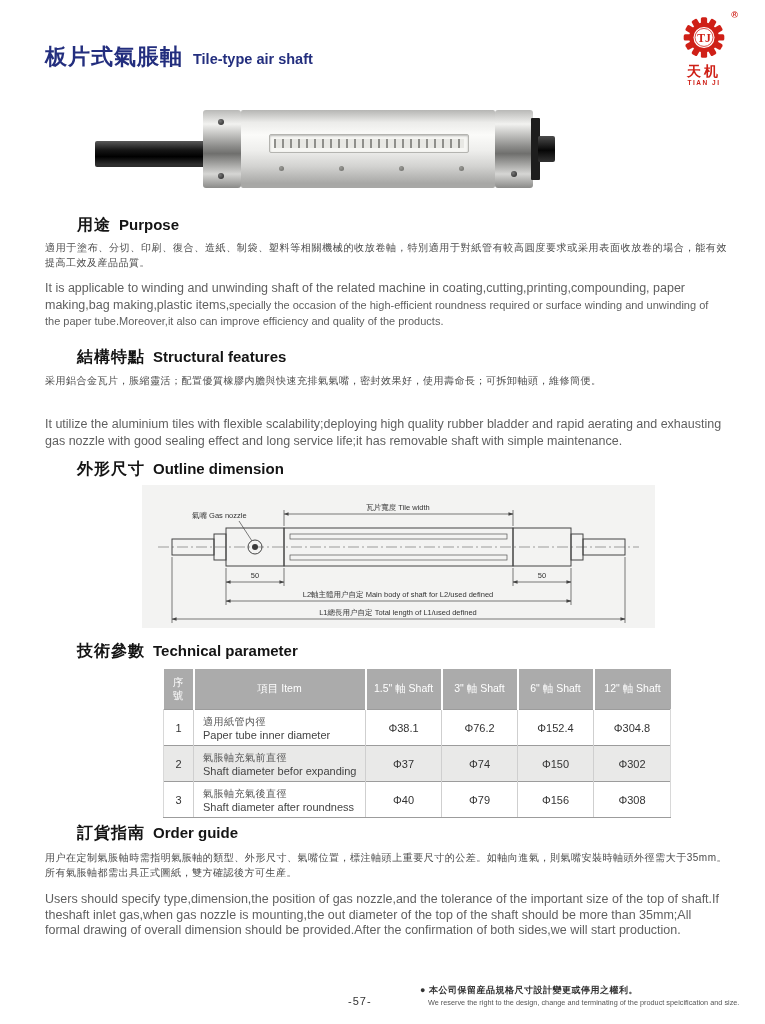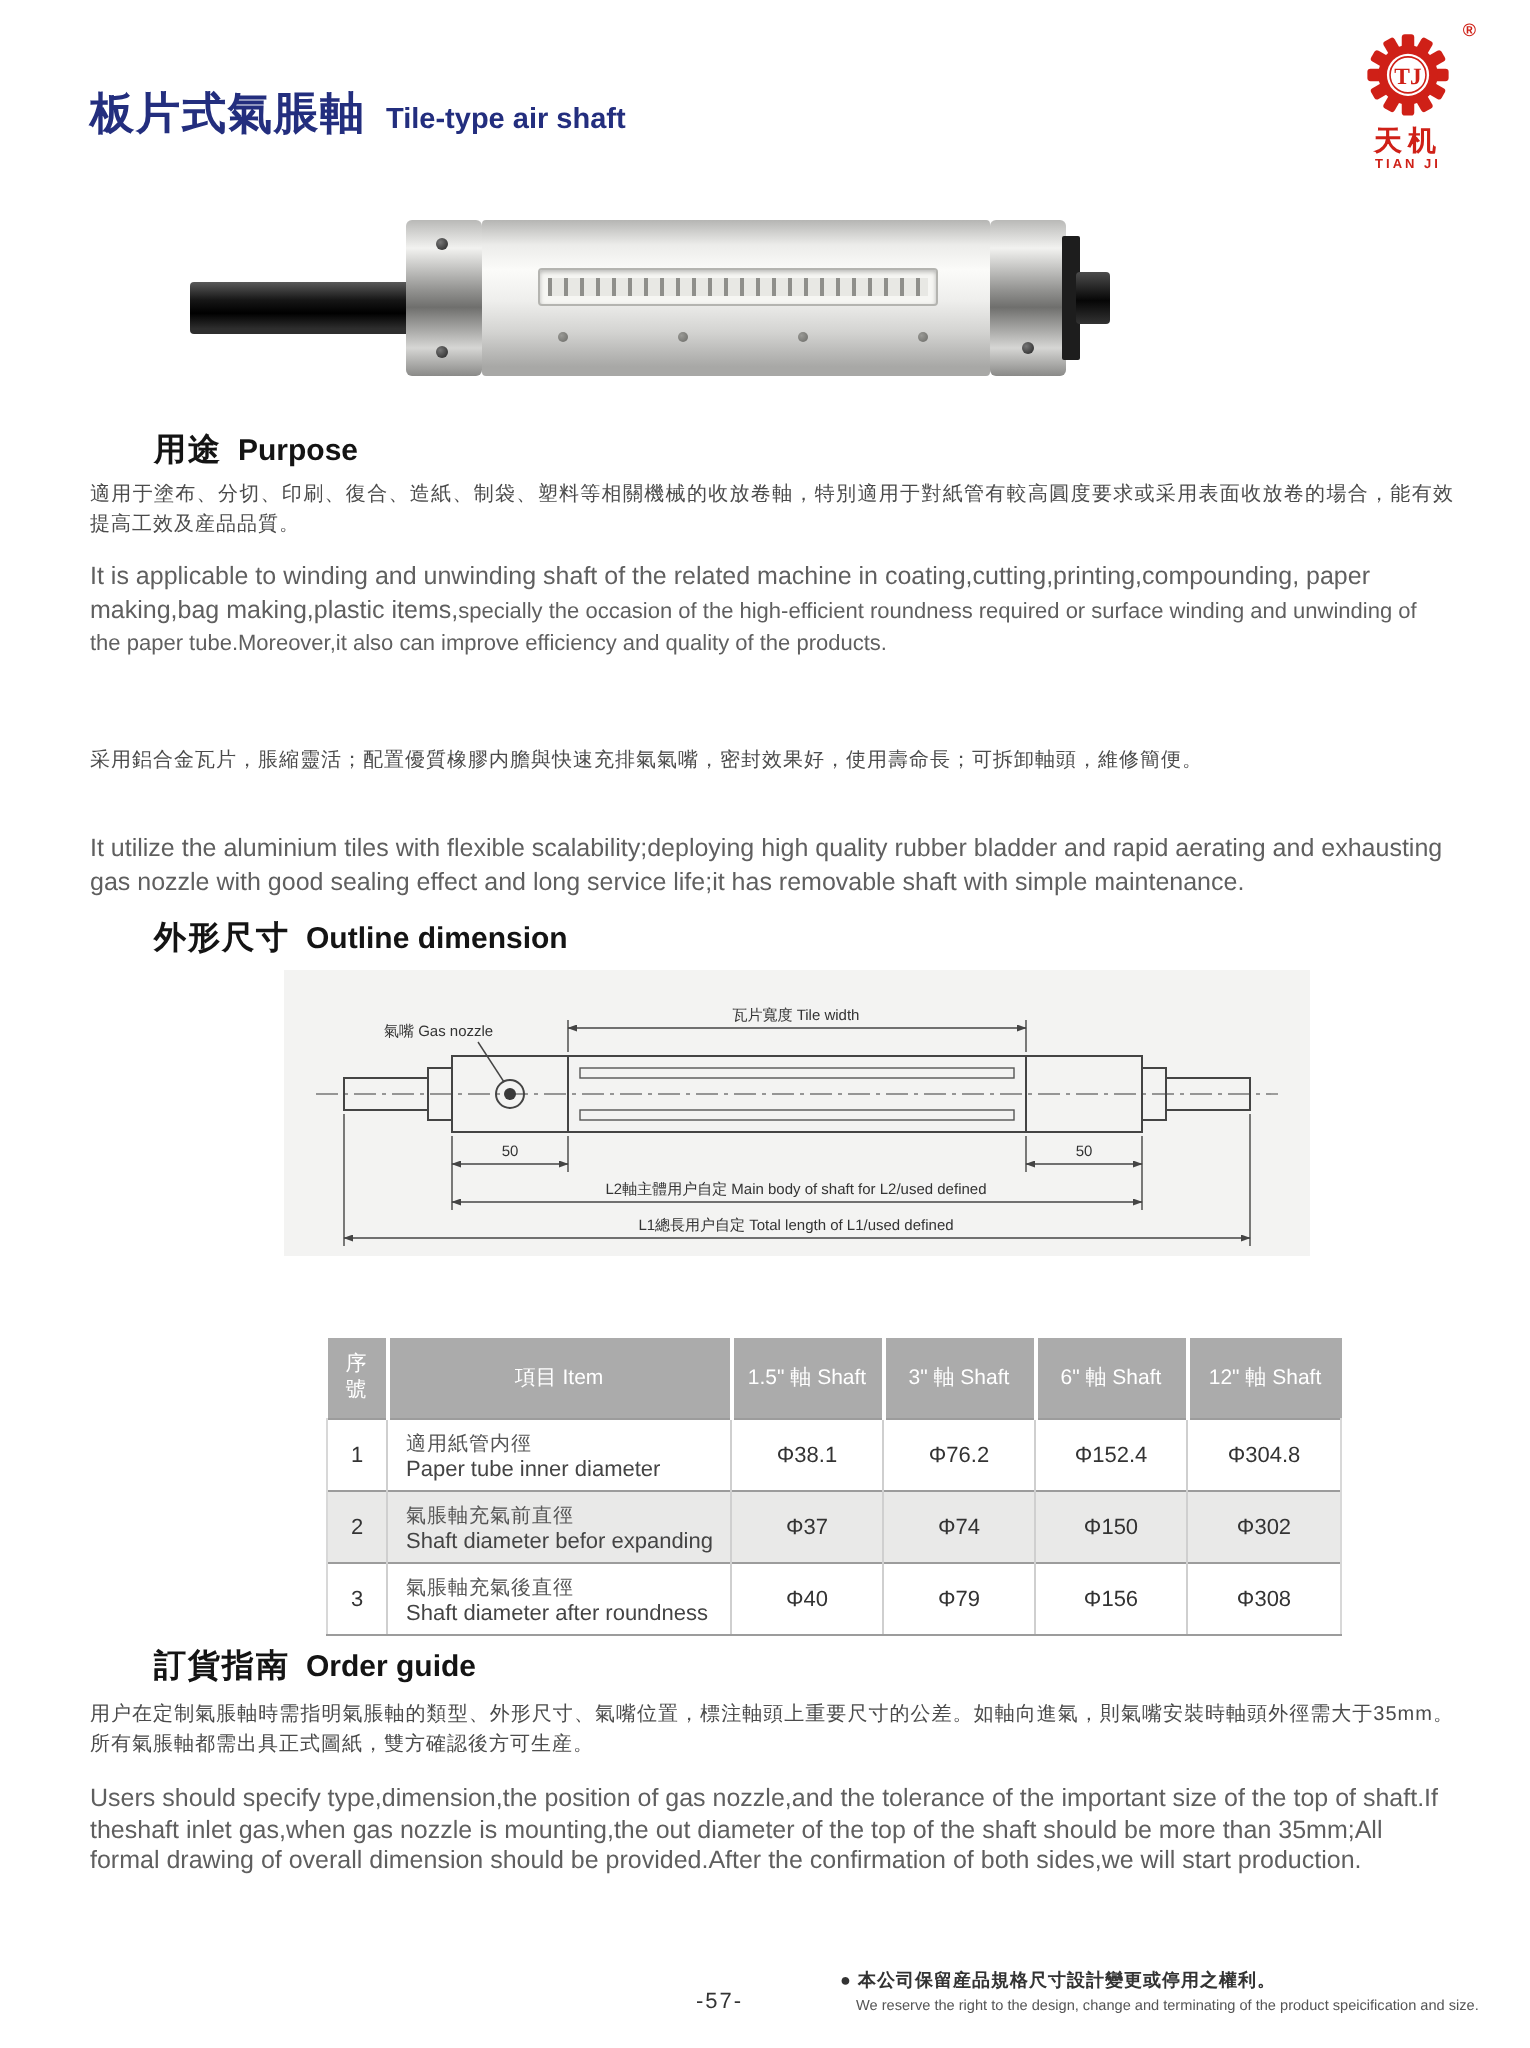--- a/index.html
+++ b/index.html
@@ -141,20 +141,23 @@
   </div>
 
   <div class="abs sec-head" style="top:215px;">
     <span class="cn">用途</span><span class="en">Purpose</span>
   </div>
   <div class="abs body-cn" style="top:240px;">適用于塗布、分切、印刷、復合、造紙、制袋、塑料等相關機械的收放卷軸，特別適用于對紙管有較高圓度要求或采用表面收放卷的場合，能有效提高工效及産品品質。</div>
   <div class="abs body-en" style="top:264px;margin-top:16px;">
     <span>It is applicable to winding and unwinding shaft of the related machine in coating,cutting,printing,compounding, paper making,bag making,plastic items,</span><span class="small">specially the occasion of the high-efficient roundness required or surface winding and unwinding of the paper tube.Moreover,it also can improve efficiency and quality of the products.</span>
   </div>
 
+  <div class="abs sec-head" style="top:347px;">
+    <span class="cn">結構特點</span><span class="en">Structural features</span>
+  </div>
   <div class="abs body-cn" style="top:373px;">采用鋁合金瓦片，脹縮靈活；配置優質橡膠内膽與快速充排氣氣嘴，密封效果好，使用壽命長；可拆卸軸頭，維修簡便。</div>
   <div class="abs body-en" style="top:416px;">It utilize the aluminium tiles with flexible scalability;deploying high quality rubber bladder and rapid aerating and exhausting gas nozzle with good sealing effect and long service life;it has removable shaft with simple maintenance.</div>
 
   <div class="abs sec-head" style="top:459px;">
     <span class="cn">外形尺寸</span><span class="en">Outline dimension</span>
   </div>
 
   <div class="abs drawing">
     <svg width="513" height="143" viewBox="0 0 513 143">
       <defs>
@@ -203,20 +206,23 @@
       <line x1="84" y1="116" x2="429" y2="116" stroke="#444" stroke-width="0.7" marker-start="url(#ar)" marker-end="url(#ar)"></line>
       <text x="256" y="112" text-anchor="middle">L2軸主體用户自定 Main body of shaft for L2/used defined</text>
 
       <line x1="30" y1="72" x2="30" y2="138" stroke="#444" stroke-width="0.7"></line>
       <line x1="483" y1="72" x2="483" y2="138" stroke="#444" stroke-width="0.7"></line>
       <line x1="30" y1="134" x2="483" y2="134" stroke="#444" stroke-width="0.7" marker-start="url(#ar)" marker-end="url(#ar)"></line>
       <text x="256" y="130" text-anchor="middle">L1總長用户自定  Total length of L1/used defined</text>
     </svg>
   </div>
 
+  <div class="abs sec-head" style="top:641px;">
+    <span class="cn">技術參數</span><span class="en">Technical parameter</span>
+  </div>
 
   <table class="abs param-table">
     <colgroup>
       <col style="width:30px">
         <col style="width:172px">
       <col class="c-v">
         <col class="c-v">
         <col class="c-v">
         <col style="width:77px">
     </colgroup>

